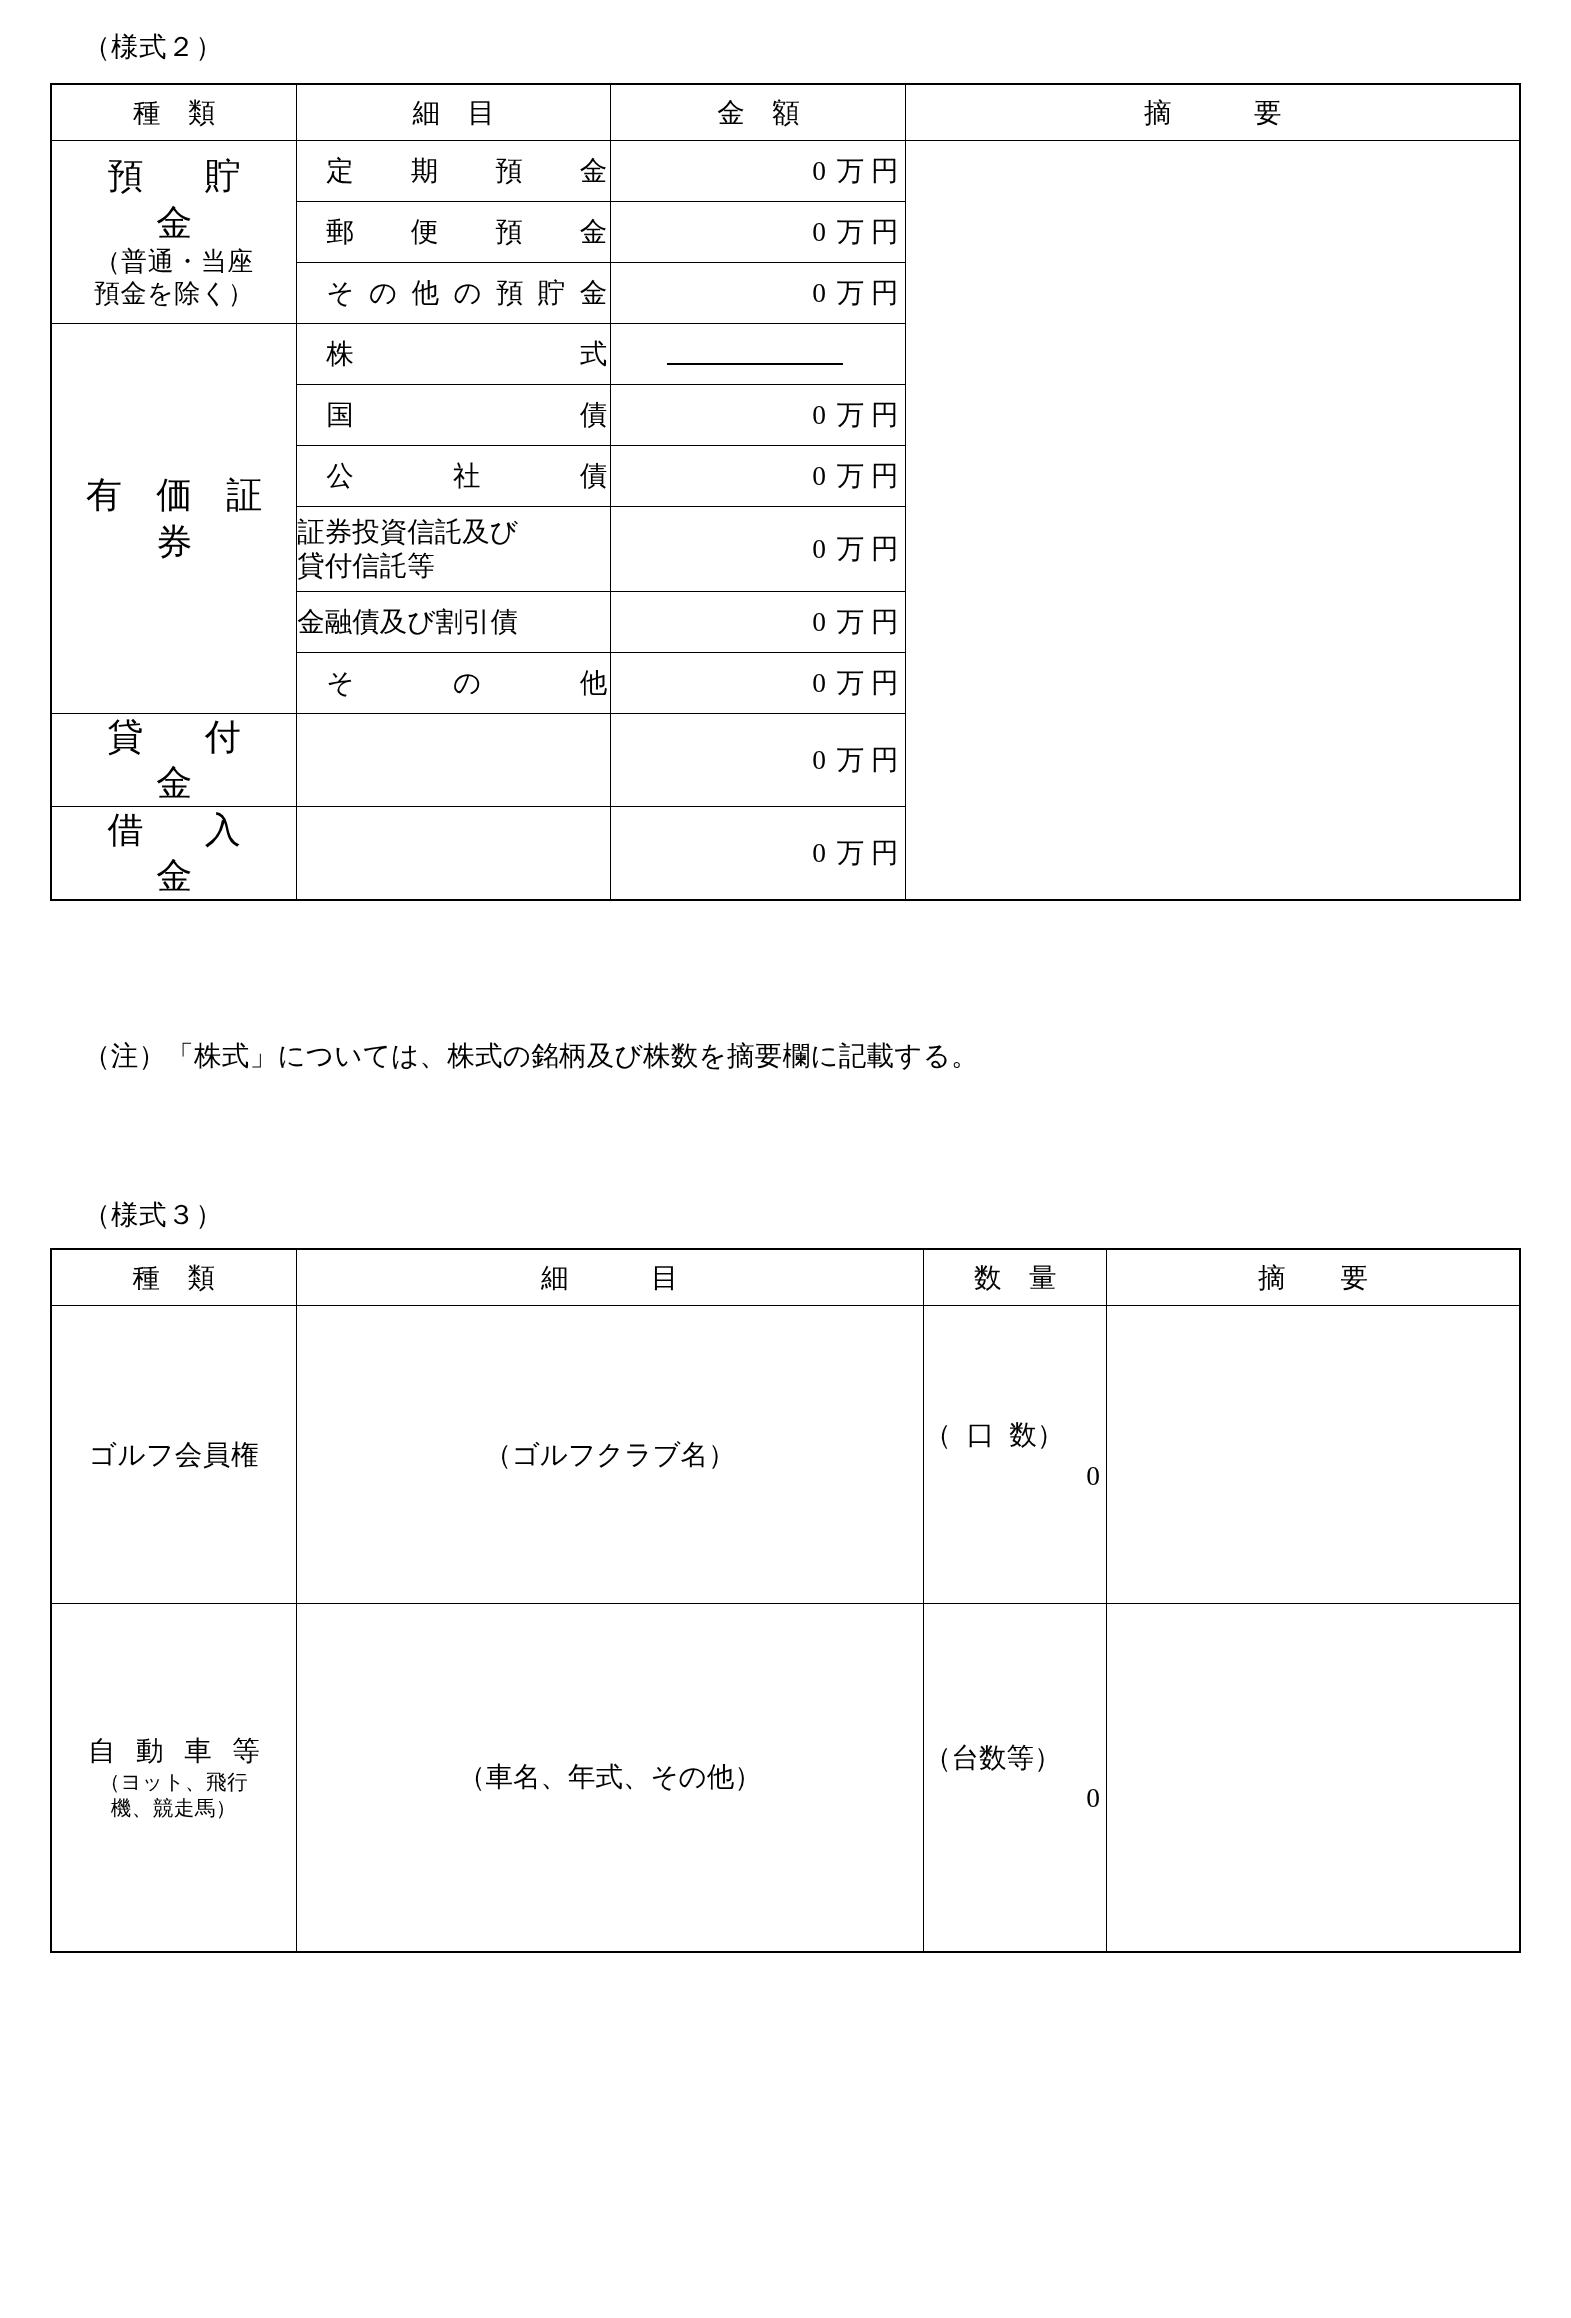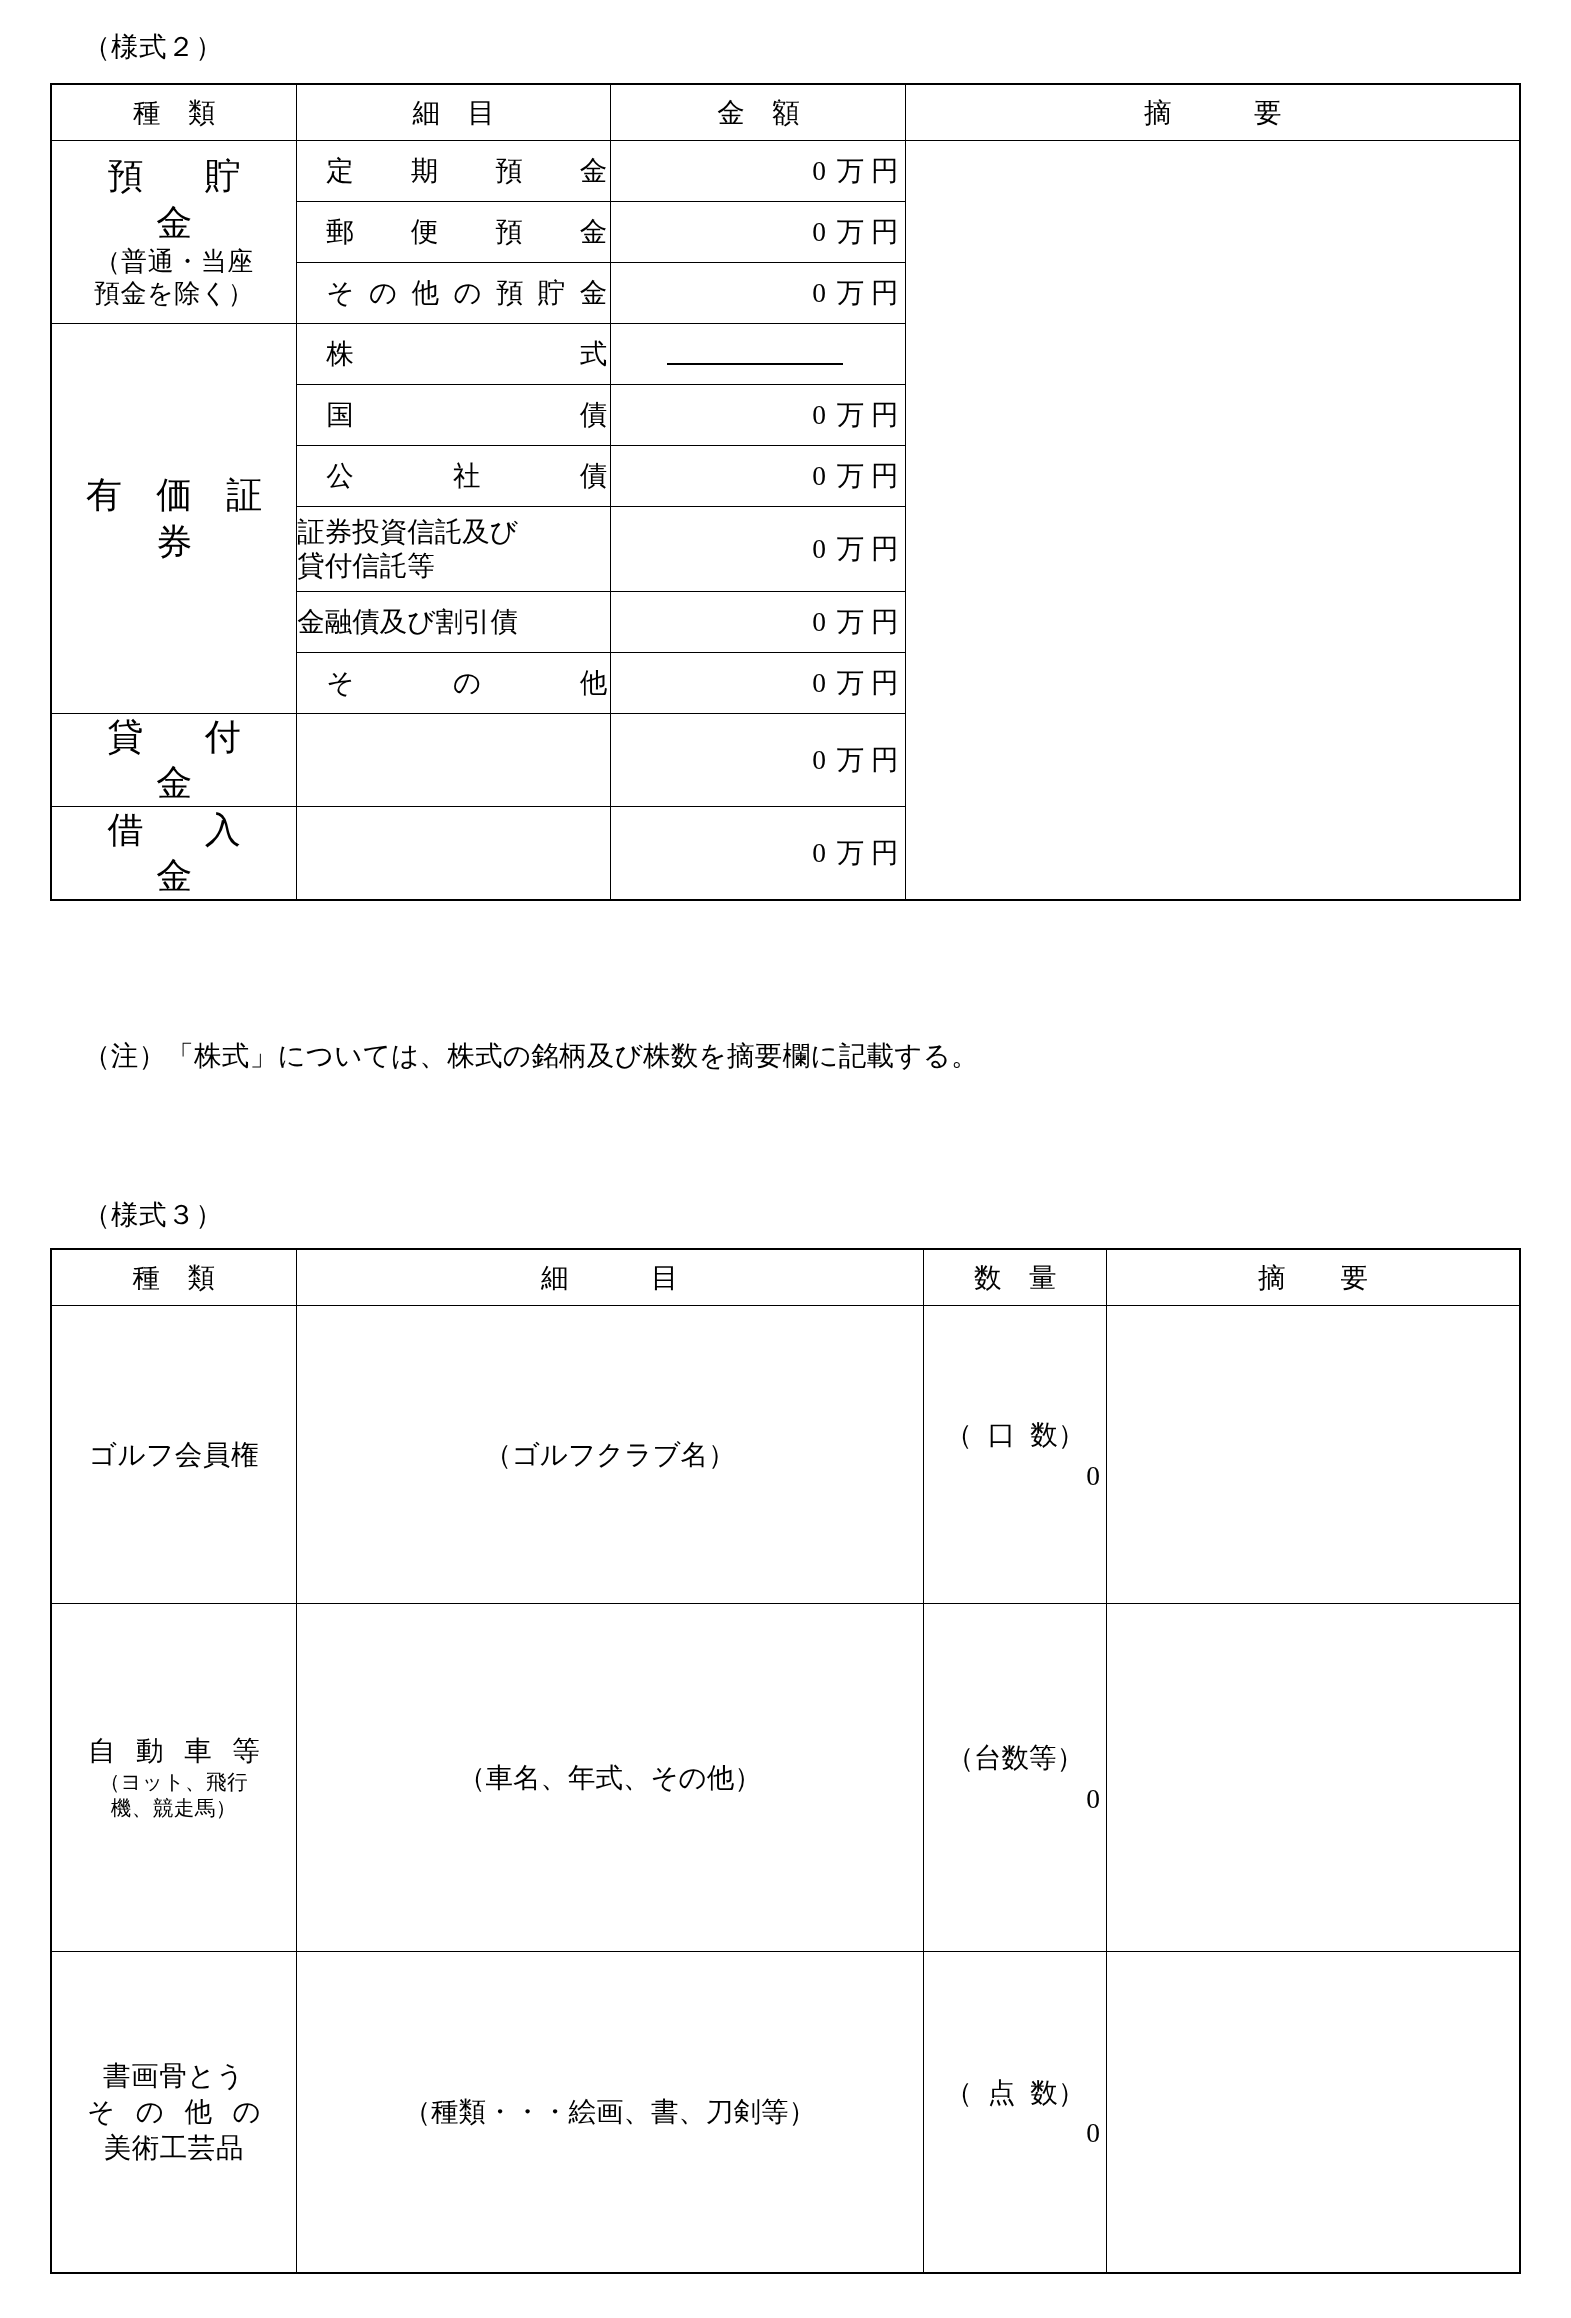--- a/index.html
+++ b/index.html
@@ -186,21 +186,21 @@
   }
   .q3-cell {
     vertical-align: top;
     text-align: left;
     padding: 10.7px 10.7px 0 10.7px;
     font-size: 27.5px;
     position: relative;
   }
   .q3-head {
     display: block;
-    text-align: center;
+    text-align: left;
   }
   .q3-head .sp3 {
     letter-spacing: 0.55em;
   }
   .q3-value {
     display: block;
     text-align: right;
     padding-right: 6.1px;
     margin-top: 6.1px;
   }
@@ -374,30 +374,17 @@
           <span class="k3-sub">機、競走馬）</span>
         </td>
         <td class="d3-cell">（車名、年式、その他）</td>
         <td class="q3-cell">
           <span class="q3-head"><span>（台数等）</span><span></span></span>
           <span class="q3-value">0</span>
         </td>
         <td class="note-cell"></td>
       </tr>
 
-      <tr class="row-h3">
-        <td class="k3-cell">
-          <span class="k3-main">書画骨とう</span>
-          <span class="k3-main sp">そ の 他 の</span>
-          <span class="k3-main">美術工芸品</span>
-        </td>
-        <td class="d3-cell">（種類・・・絵画、書、刀剣等）</td>
-        <td class="q3-cell">
-          <span class="q3-head"><span class="sp3">（点</span><span>数）</span></span>
-          <span class="q3-value">0</span>
-        </td>
-        <td class="note-cell"></td>
-      </tr>
     </tbody>
   </table>
 
 </div>
 
 
 </body></html>

